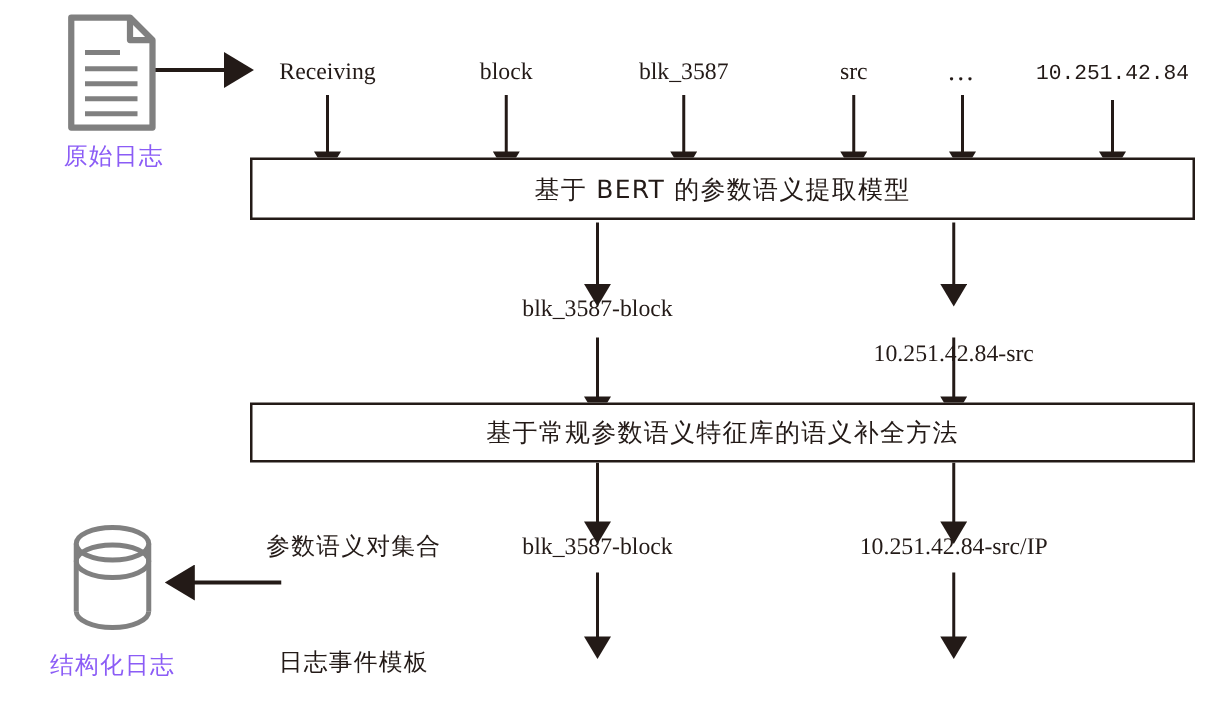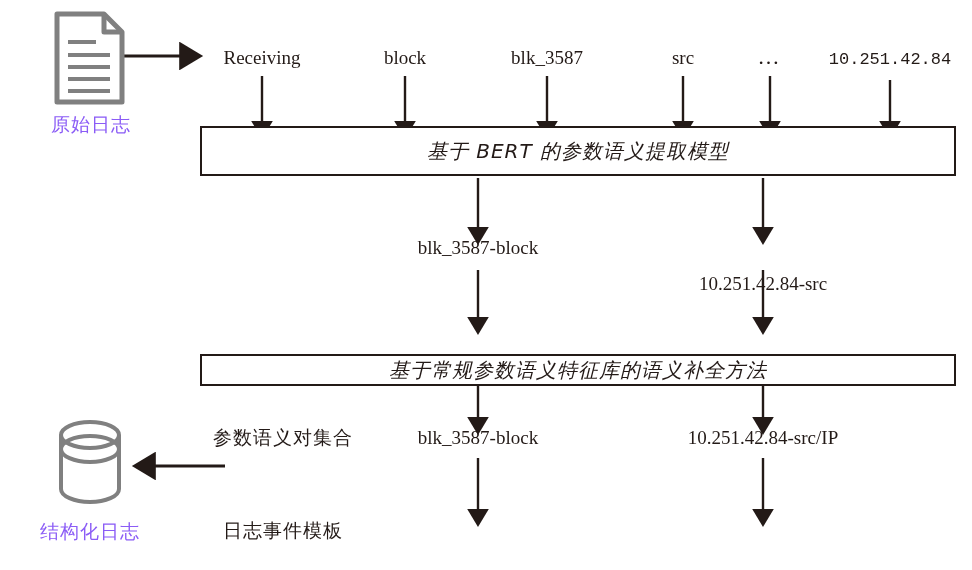--- a/index.html
+++ b/index.html
@@ -44,21 +44,20 @@
 
   
   .pbox {
     position: absolute;
     box-sizing: border-box;
     border: 2px solid #231a17;
     background: #ffffff;
     display: flex;
     align-items: center;
     justify-content: center;
-    font-style: italic;
   }
   .pbox .pbox-label {
     font-family: "DejaVu Sans", "Liberation Sans", sans-serif;
     font-size: 20px;
     color: #231a17;
     letter-spacing: 1px;
     white-space: nowrap;
   }
 
   
@@ -159,21 +158,21 @@
   <div class="ellipsis" style="left:770px; top:44px;">…</div>
   <div class="token small" style="left:890px; top:51px;font-family:Liberation Mono, monospace;">10.251.42.84</div>
 
   <div class="pbox" style="left:200px; top:126px; width:756px; height:50px;">
     <span class="pbox-label">基于 BERT 的参数语义提取模型</span>
   </div>
 
   <div class="token" style="left:478px; top:238px;">blk_3587-block</div>
   <div class="token" style="left:763px; top:238px;margin-top:36px;">10.251.42.84-src</div>
 
-  <div class="pbox" style="left:200px; top:322px; width:756px; height:32px;margin-top:32px;">
+  <div class="pbox" style="left:200px; top:322px; width:756px; height:48px;">
     <span class="pbox-label">基于常规参数语义特征库的语义补全方法</span>
   </div>
 
   <div class="cjk" style="left:283px; top:428px;">参数语义对集合</div>
   <div class="token" style="left:478px; top:428px;">blk_3587-block</div>
   <div class="token" style="left:763px; top:428px;">10.251.42.84-src/IP</div>
 
   <div class="cjk" style="left:283px; top:521px;">日志事件模板</div>
 
 </div>

